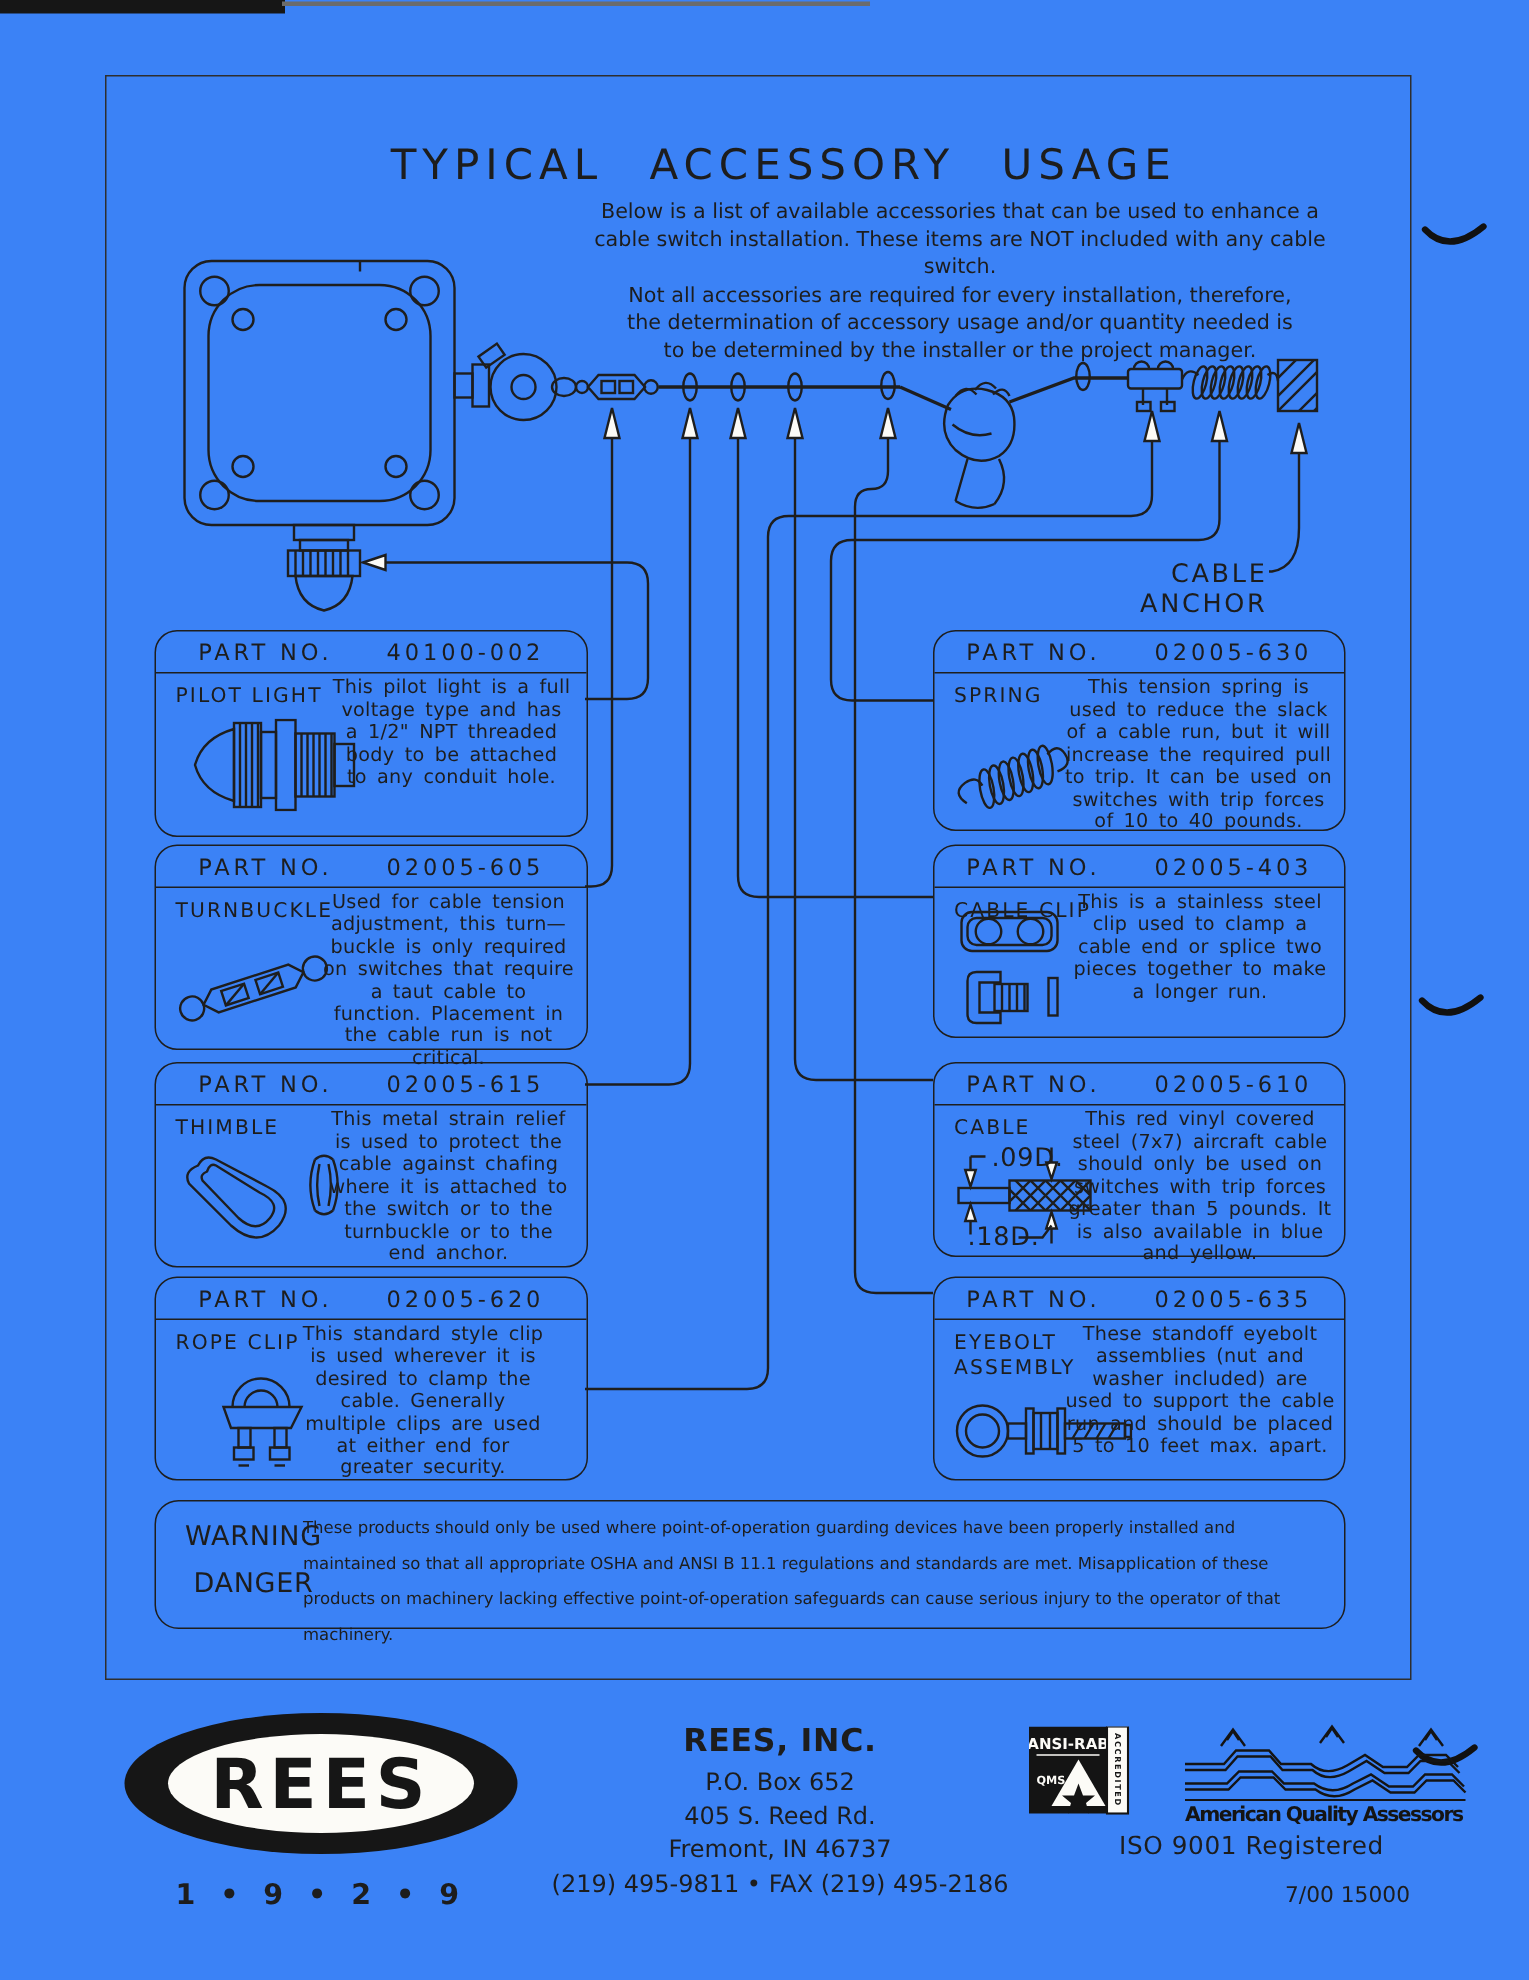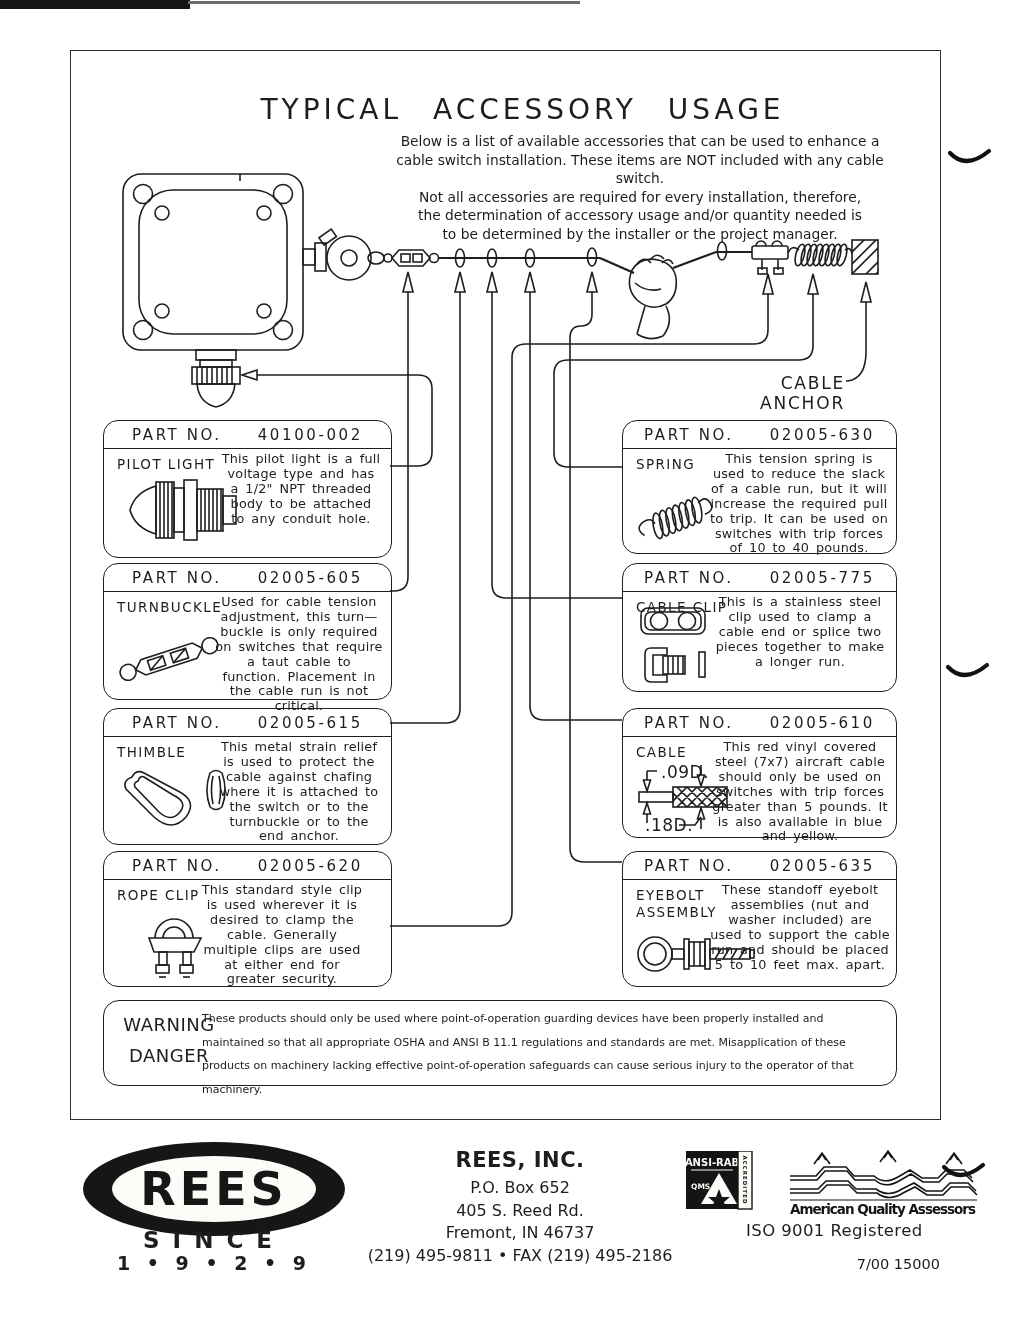--- a/index.html
+++ b/index.html
@@ -1,16 +1,16 @@
 <!DOCTYPE html>
 <html><head>
 <meta charset="utf-8">
 <style>
   html,body{margin:0;padding:0;background:#888;}
-  .page{position:relative;width:1019px;height:1320px;background:#ffffff;overflow:hidden;
+  .page{position:relative;width:1019px;height:1320px;background:#3b82f6;overflow:hidden;
         font-family:"DejaVu Sans","Liberation Sans",sans-serif;color:#1d1d1d;}
   .abs{position:absolute;}
   .sheet{position:absolute;left:70px;top:50px;width:869px;height:1068px;border:1.6px solid #2e2e2e;}
   .title{position:absolute;left:250px;top:93px;width:545px;text-align:center;
          font-size:28px;letter-spacing:4px;word-spacing:18px;font-weight:400;}
   .intro{position:absolute;left:392px;top:132px;width:496px;font-size:13.8px;line-height:18.6px;}
   .intro div{text-align:center;}
   .pbox{position:absolute;border:1.7px solid #1e1e1e;border-radius:15px;}
   .pbox-h{height:27px;border-bottom:1.7px solid #1e1e1e;display:flex;align-items:center;
           justify-content:center;gap:36px;font-size:15px;letter-spacing:2.6px;}
@@ -275,21 +275,21 @@
         <ellipse cx="59" cy="36" rx="4.5" ry="13" transform="rotate(12 59 36)"></ellipse>
         <ellipse cx="66" cy="36" rx="4.5" ry="13" transform="rotate(12 66 36)"></ellipse>
         <path d="M70,30 q9,-5 11,4 q2,9 -9,9"></path>
       </g>
     </svg>
   </div>
 
   <div class="pbox" style="left:622px;top:563px;width:273px;height:127px;">
     <div class="pbox-h">
       <span>PART NO.</span>
-      <span>02005-775</span>
+      <span>02005-403</span>
     </div>
     <div class="pbox-name">CABLE CLIP</div>
     <div class="pbox-desc" style="right:6px;width:180px;">This is a stainless steel clip used to clamp a cable end or splice two pieces together to make a longer run.</div>
     <svg class="abs lineart" style="left:14px;top:40px;" width="80" height="84" viewBox="0 0 80 84">
       <rect x="4" y="4" width="64" height="26" rx="7"></rect>
       <rect x="8" y="8" width="56" height="18" rx="6"></rect>
       <circle cx="22" cy="17" r="8.5"></circle>
         <circle cx="50" cy="17" r="8.5"></circle>
       <path d="M30,44 H14 Q8,44 8,50 V72 Q8,78 14,78 H30 V71 H16 V51 H30 Z"></path>
       <rect x="26" y="52" width="22" height="18"></rect>
@@ -359,21 +359,20 @@
       <div>DANGER</div>
     </div>
     <div class="warn-text">These products should only be used where point-of-operation guarding devices have been properly installed and maintained so that all appropriate OSHA and ANSI B 11.1 regulations and standards are met.  Misapplication of these products on machinery lacking effective point-of-operation safeguards can cause serious injury to the operator of that machinery.</div>
   </div>
 
   <svg class="abs" style="left:80px;top:1140px;" width="268" height="98" viewBox="0 0 268 98">
     <ellipse cx="134" cy="49" rx="131" ry="47" fill="#161616"></ellipse>
     <ellipse cx="134" cy="49" rx="102" ry="33" fill="#fcfbf7"></ellipse>
     <text x="134" y="65" text-anchor="middle" font-size="46" font-weight="bold" letter-spacing="4" fill="#161616" font-family="DejaVu Sans, Liberation Sans, sans-serif">REES</text>
   </svg>
-  <div class="since">SINCE</div>
   <div class="year">1 • 9 • 2 • 9</div>
 
   <div class="f-center">
     <div class="f-company">REES, INC.</div>
     <div class="f-line">P.O. Box 652</div>
     <div class="f-line">405 S. Reed Rd.</div>
     <div class="f-line">Fremont, IN 46737</div>
     <div class="f-line">(219) 495-9811 • FAX (219) 495-2186</div>
   </div>
 

